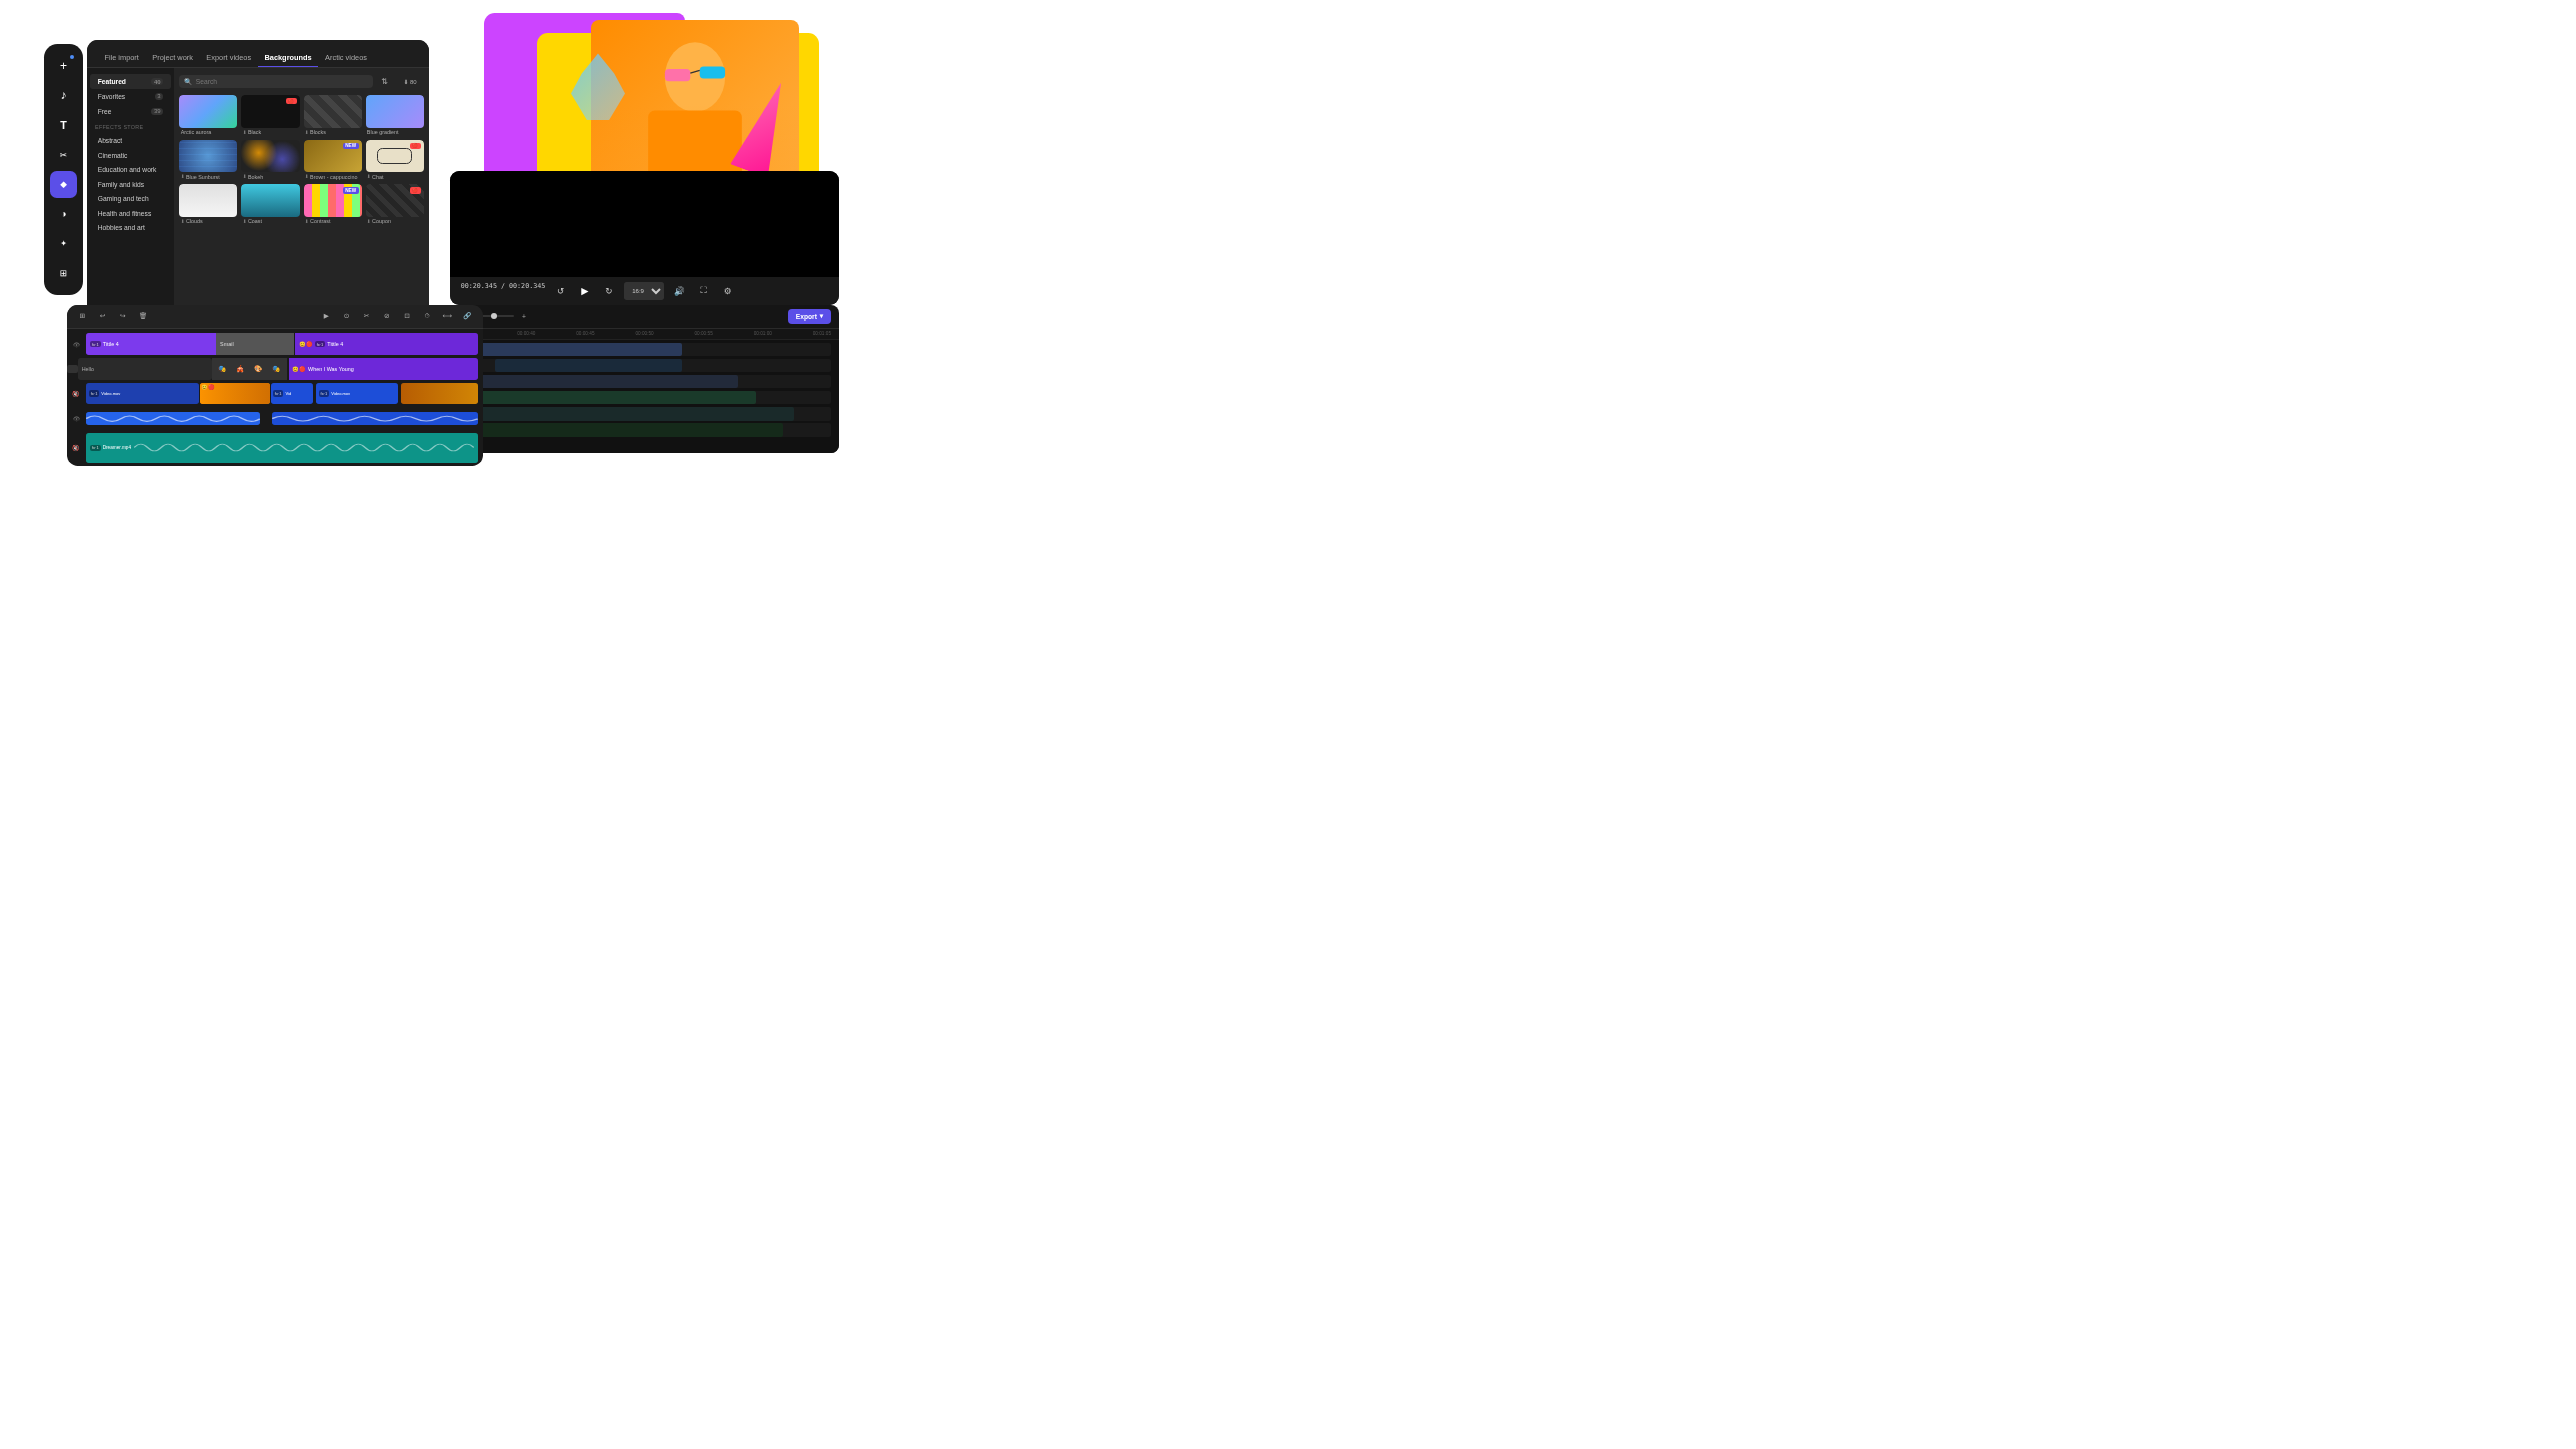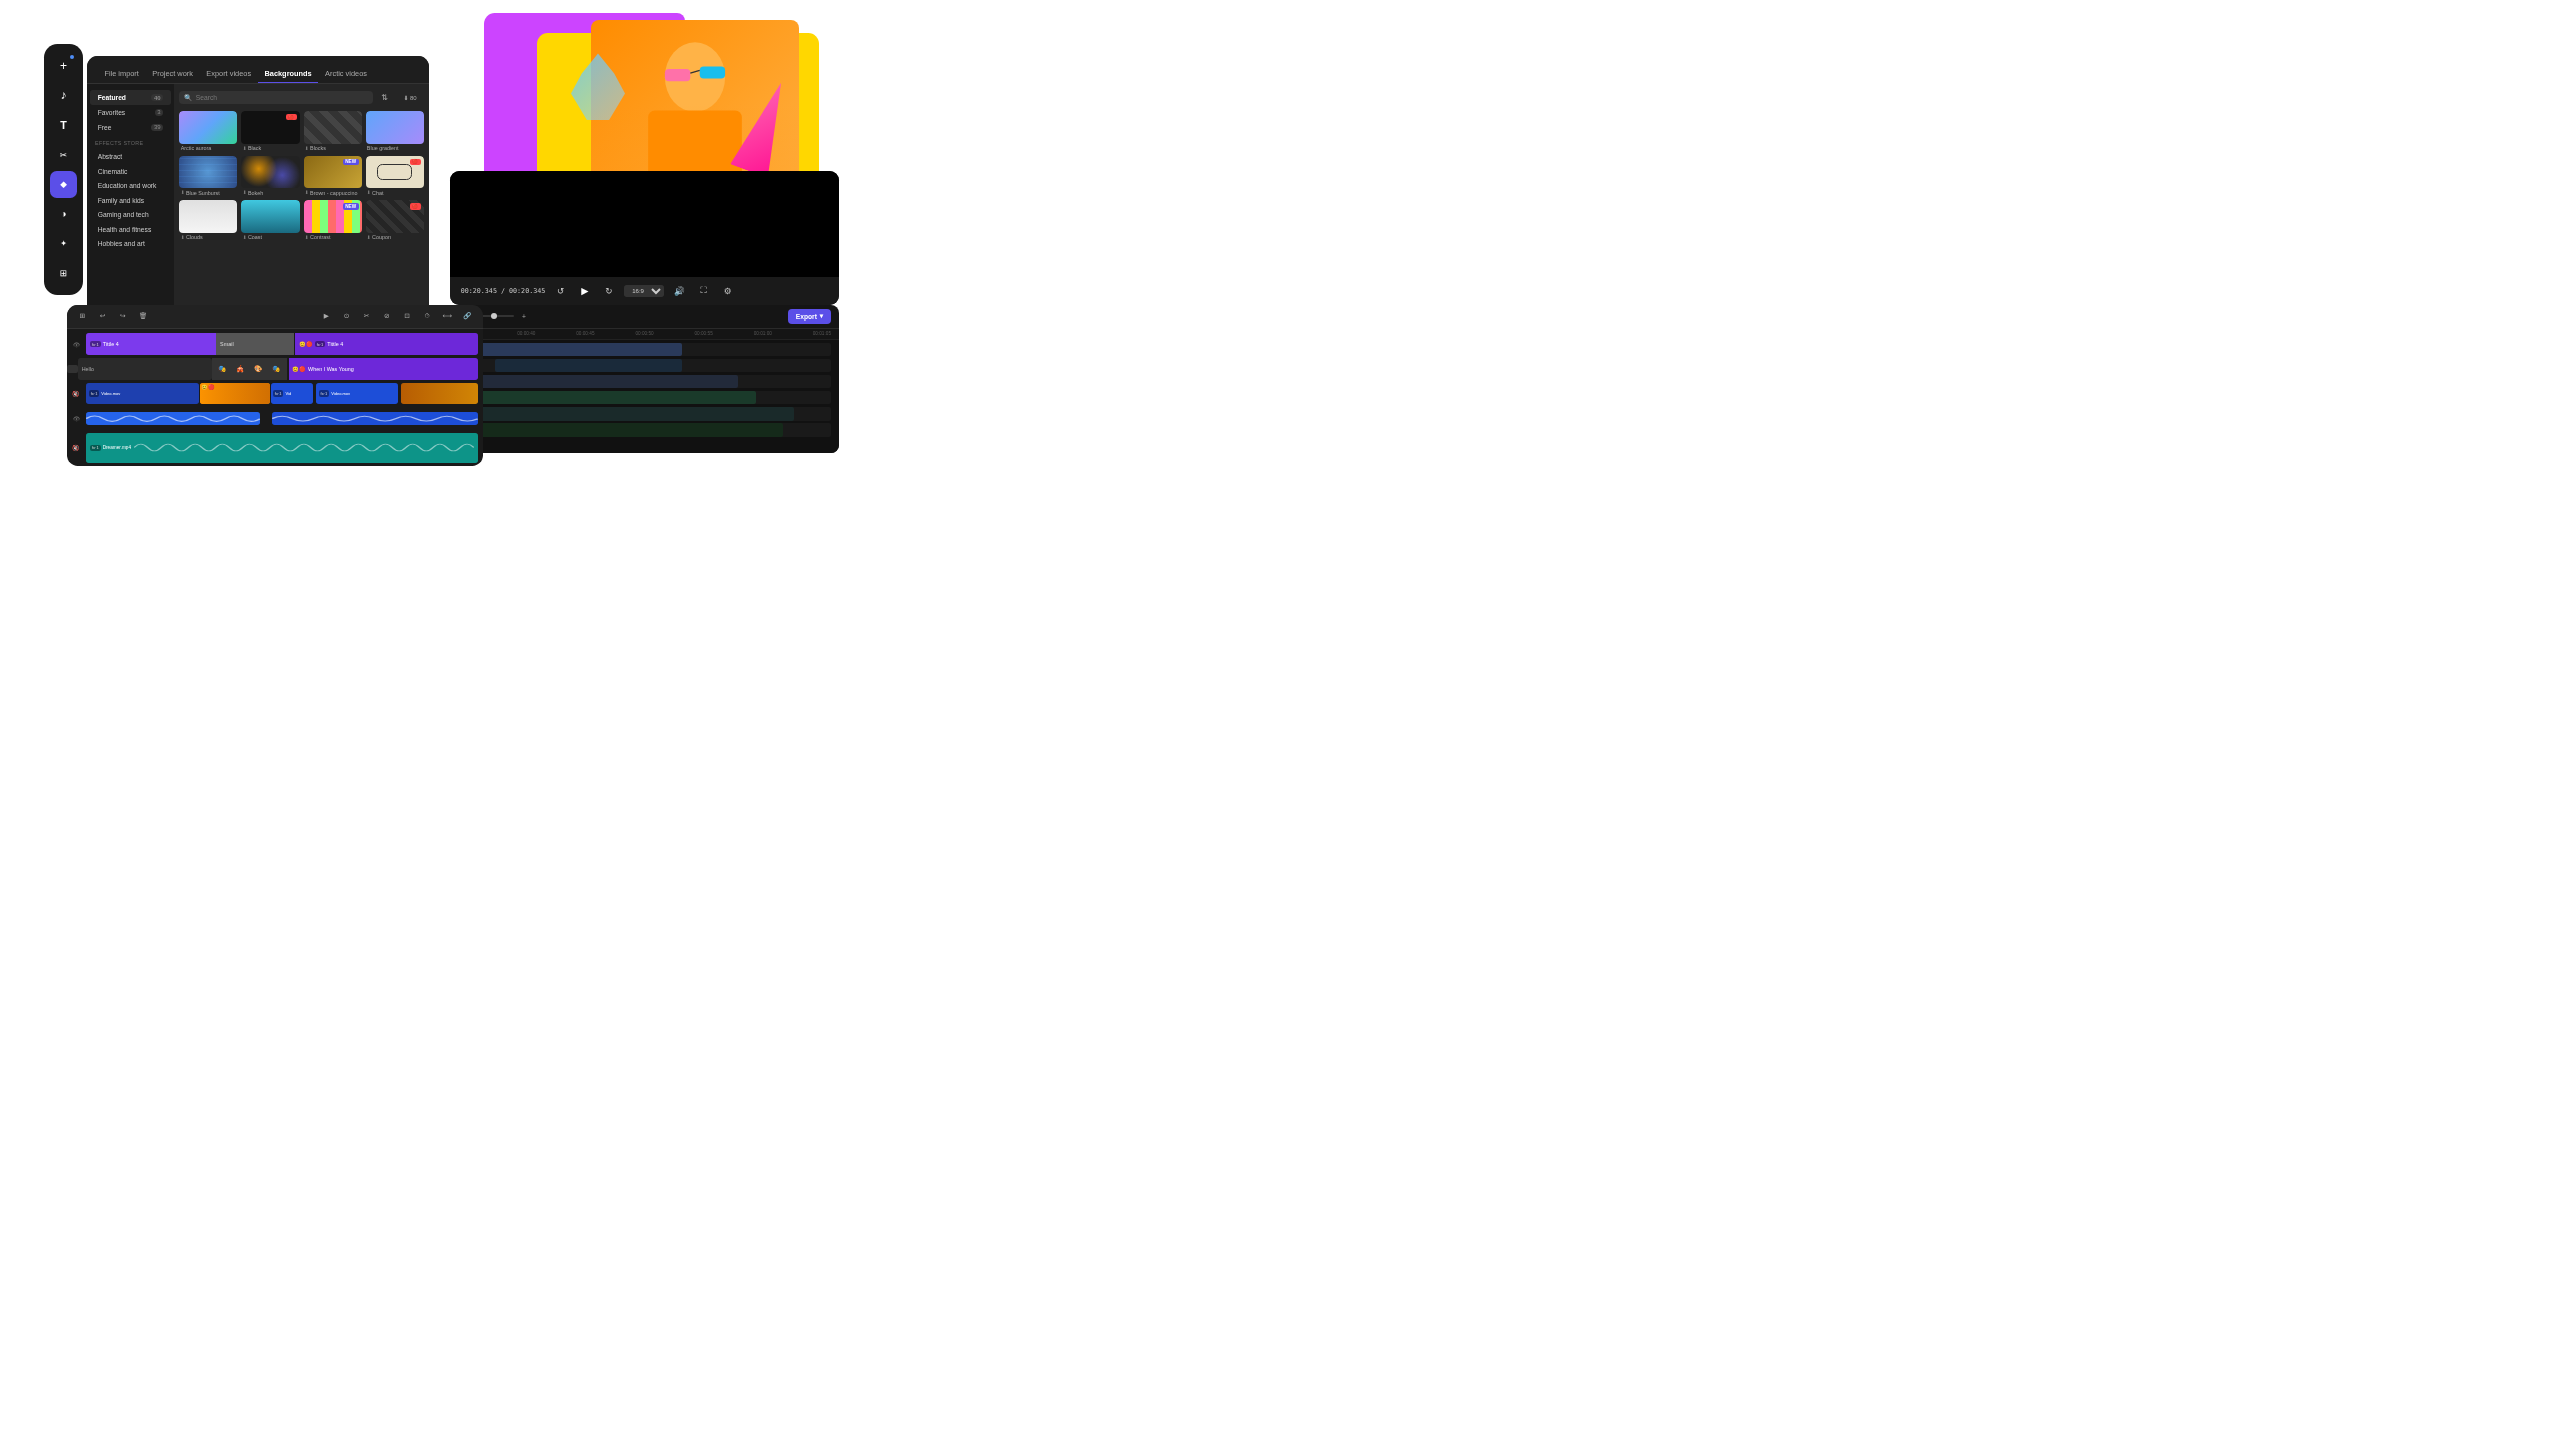--- a/index.html
+++ b/index.html
@@ -119,21 +119,21 @@
       top: 2.7px;
       right: 2.7px;
     }
     .tool-btn-wrap {
       position: relative;
     }
 
     
     .media-panel {
       position: absolute;
-      top: 56px;
+      top: 40px;
       left: 87px;
       width: 342px;
       height: 282px;
       background: #1e1e1e;
       border-radius: 10.7px;
       overflow: hidden;
       z-index: 25;
     }
     .panel-tabs {
       display: flex;
@@ -337,21 +337,20 @@
     .player-screen {
       flex: 1;
       background: #000;
       border-radius: 9.4px 9.4px 0 0;
     }
     .player-controls {
       background: #1a1a1a;
       border-radius: 0 0 9.4px 9.4px;
       padding: 5.4px 10.7px;
       display: flex;
-      align-items: center;
       gap: 6.7px;
     }
     .timecode {
       font-size: 6.7px;
       color: #ccc;
       font-family: monospace;
       white-space: nowrap;
     }
     .ctrl-btn {
       width: 17.4px;

